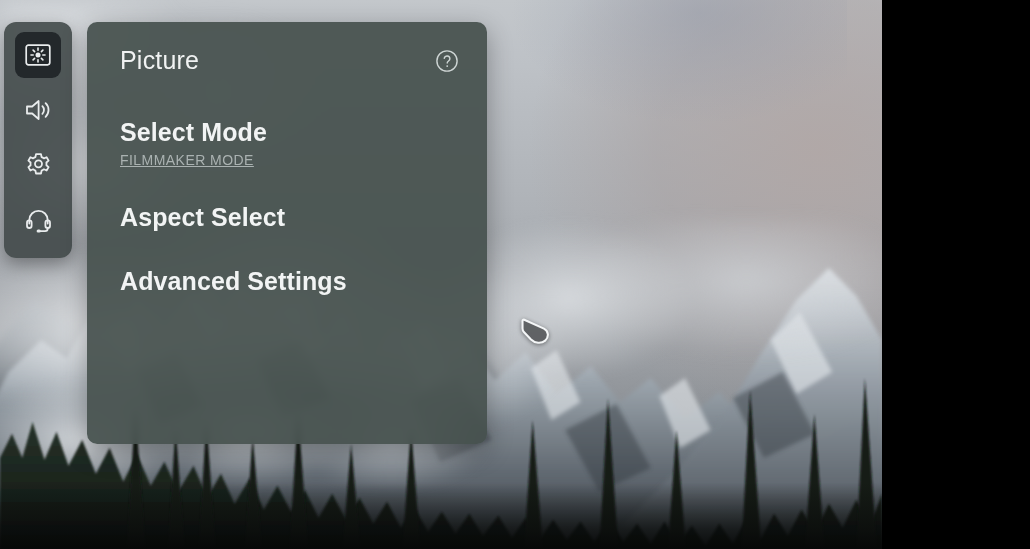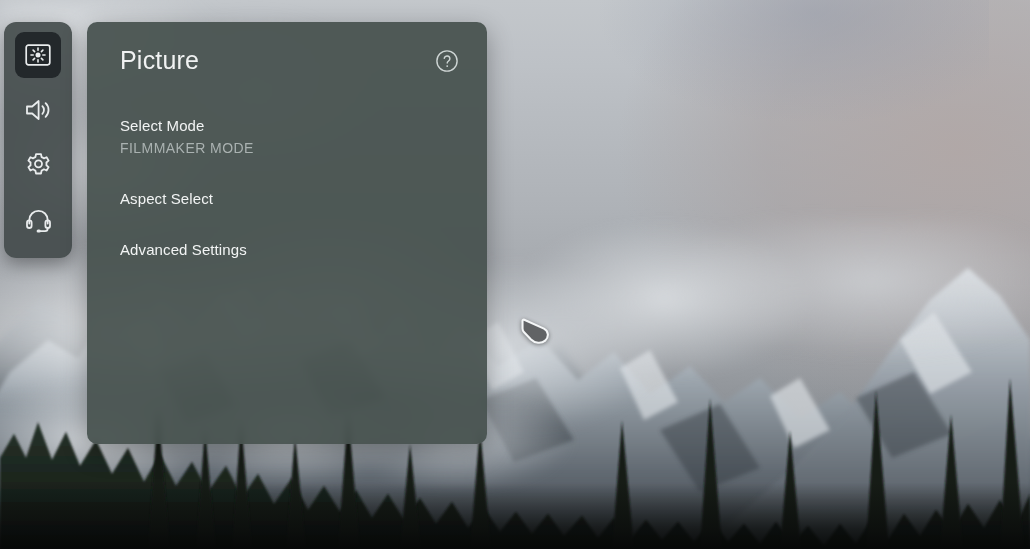--- a/index.html
+++ b/index.html
@@ -9,21 +9,21 @@
   }
   body {
     width: 1030px;
     height: 549px;
     overflow: hidden;
     font-family: "Liberation Sans", sans-serif;
   }
 
   #screen {
     position: relative;
-    width: 1030px;
+    width: 882px;
     height: 549px;
     overflow: hidden;
     background: #0ea5e9;
   }
 
   
   .scene {
     position: absolute;
     inset: 0;
     overflow: hidden;
@@ -201,32 +201,33 @@
 
   .menu {
     margin-top: 44px;
     padding: 0 33px;
   }
   .menu-row {
     margin-bottom: 33px;
   }
   .menu-row:last-child { margin-bottom: 0; }
   .menu-label {
-    font-size: 15px;
-    font-weight: normal;
+    font-size: 25px;
+    font-weight: bold;
     color: #f2f4f4;
     line-height: 1.25;
     letter-spacing: 0.1px;
   }
   .menu-value {
     margin-top: 4px;
     font-size: 14px;
     color: #aab2b1;
     letter-spacing: 0.45px;
     line-height: 1.2;
+    text-decoration: underline;
   }
   .menu-row.no-value .menu-label { line-height: 1.2; }
 
   
   .cursor {
     position: absolute;
     left: 519px;
     top: 318px;
     width: 32px;
     height: 34px;

